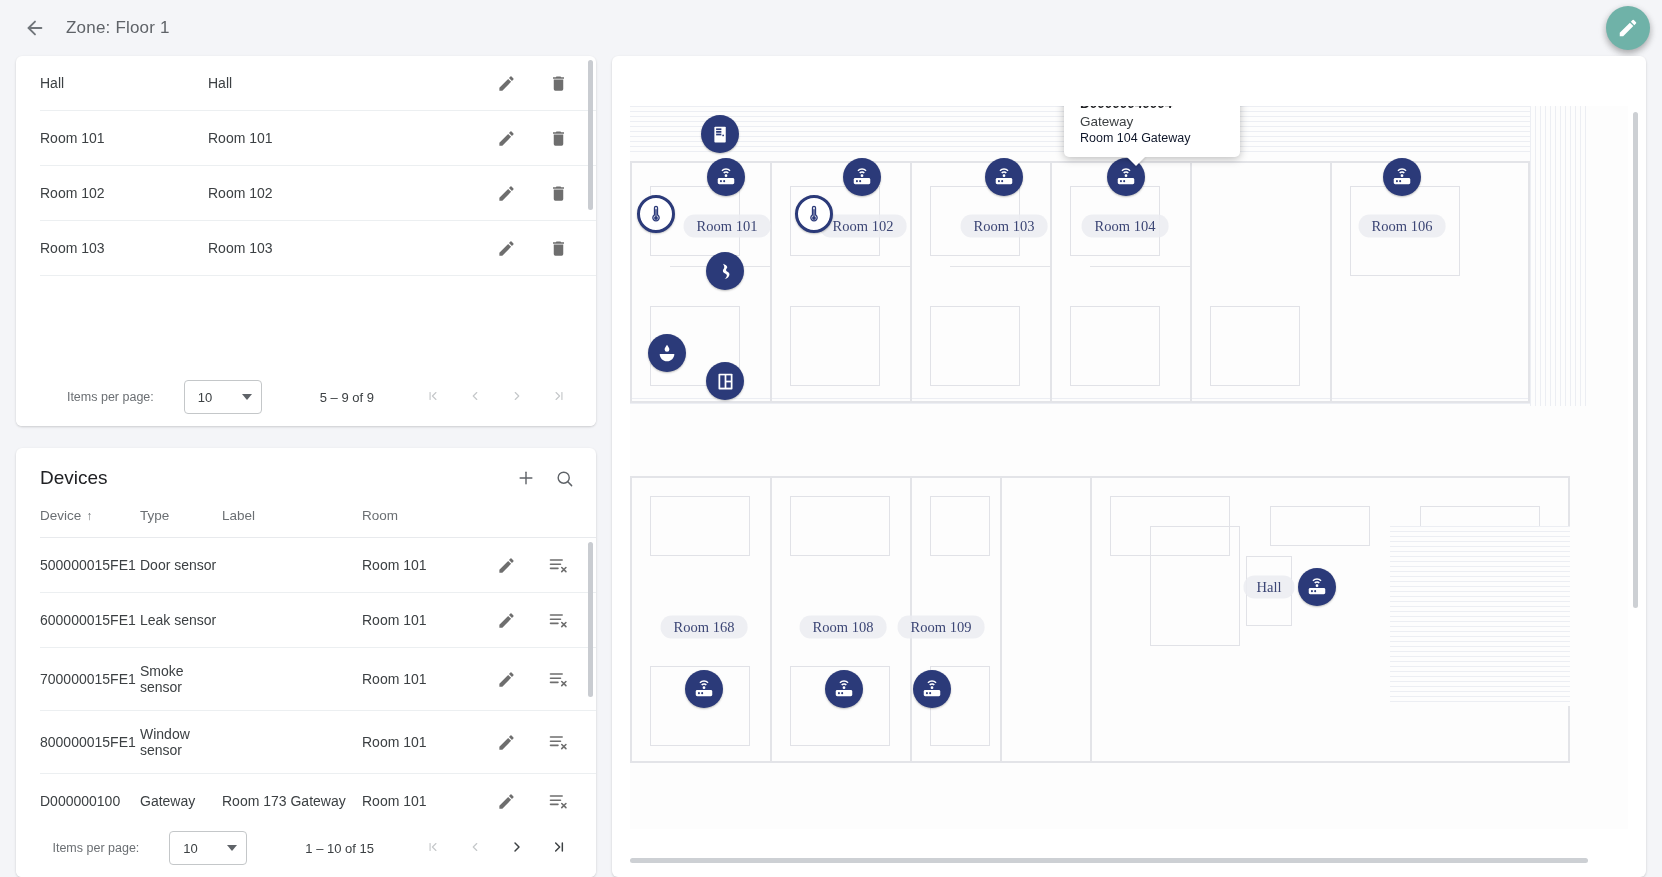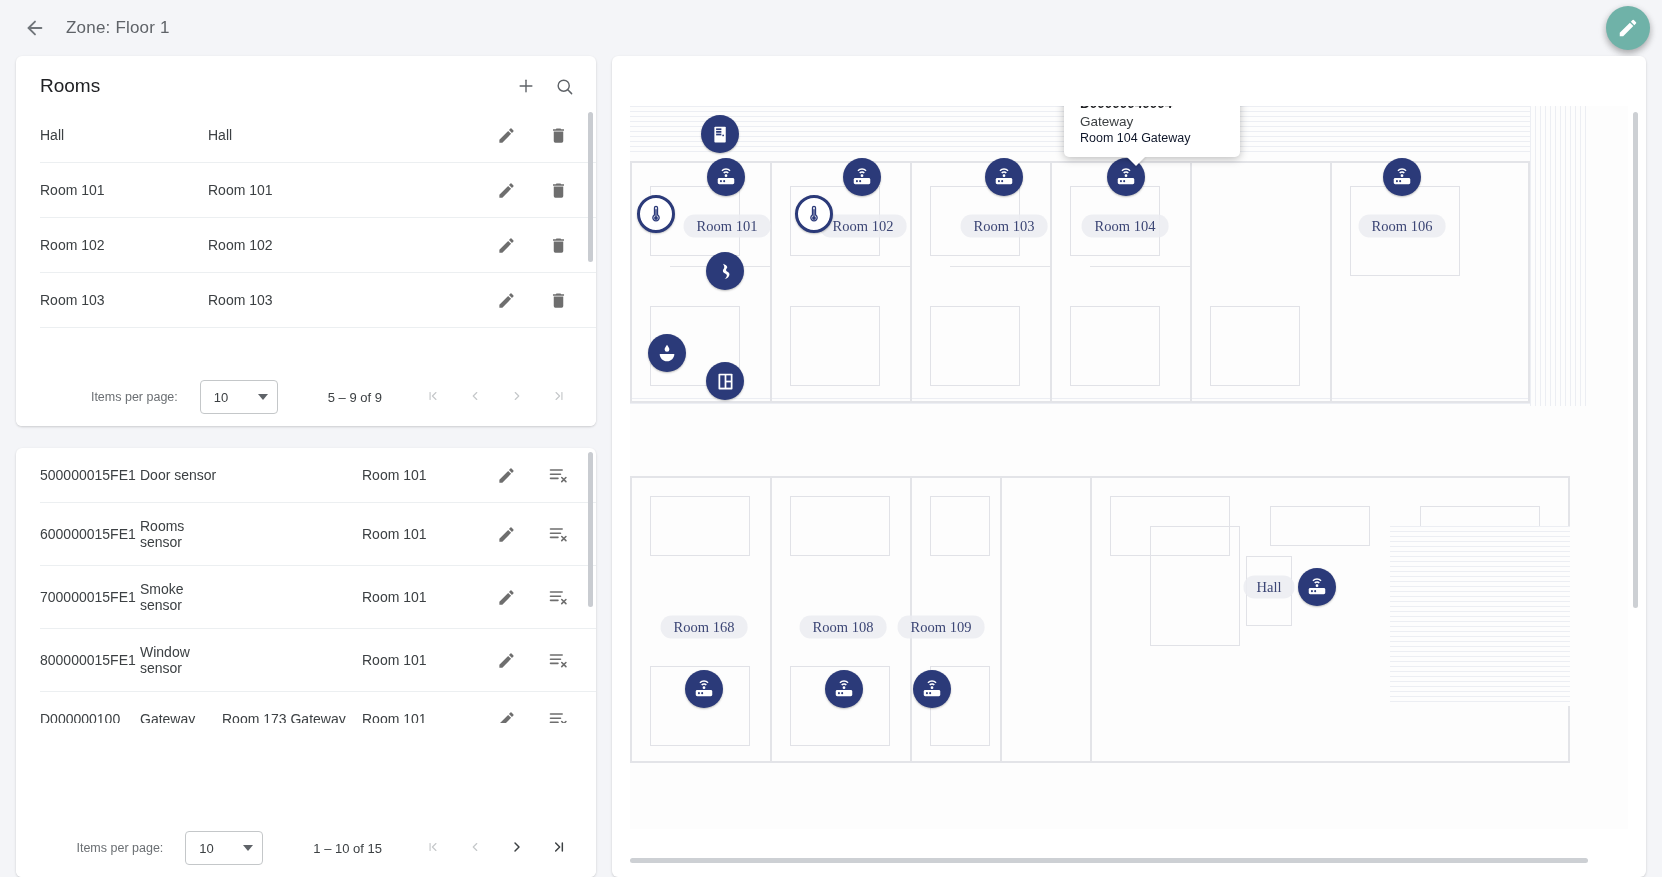--- a/index.html
+++ b/index.html
@@ -75,21 +75,21 @@
   }
 
   
   #rooms-card{height:370px;}
   #rooms-scroll{height:238px;}
   
   #devices-card{flex:1;}
   #devices-scroll{height:275px;}
 
   .pager{
-    display:flex;align-items:center;justify-content:flex-end;gap:8px;
+    display:flex;align-items:center;justify-content:flex-end;gap:16px;
     padding:10px 22px 12px 0;font-size:12.5px;color:#6b6f73;
     background:#fff;position:absolute;left:0;right:0;bottom:0;
   }
   .pager-label{margin-right:14px;}
   .pager-select{
     border:1px solid #c4c7c9;border-radius:4px;
     height:34px;width:78px;display:flex;align-items:center;
     justify-content:space-between;padding:0 9px 0 13px;
     font-size:13px;color:#3c4043;cursor:pointer;box-sizing:border-box;
   }
@@ -171,41 +171,20 @@
         <path d="M3 17.25V21h3.75L17.81 9.94l-3.75-3.75L3 17.25zM20.71 7.04a1 1 0 0 0 0-1.41l-2.34-2.34a1 1 0 0 0-1.41 0l-1.83 1.83 3.75 3.75 1.83-1.83z"></path>
       </svg>
   </span>
 </div>
 
 <div class="workspace">
 
   <div class="left-col">
 
     <div class="card" id="rooms-card">
-      <div class="card-head">
-        <div class="card-title">Rooms</div>
-        <div class="card-actions">
-          <div class="icon-btn">
-            <span>
-              <svg width="20" height="20" viewBox="0 0 24 24" fill="none" stroke="currentColor" stroke-width="1.7" stroke-linecap="round">
-                  <line x1="12" y1="5" x2="12" y2="19"></line>
-                  <line x1="5" y1="12" x2="19" y2="12"></line>
-                </svg>
-            </span>
-          </div>
-          <div class="icon-btn">
-            <span>
-              <svg width="19" height="19" viewBox="0 0 24 24" fill="none" stroke="currentColor" stroke-width="1.8" stroke-linecap="round">
-                  <circle cx="11" cy="11" r="7"></circle>
-                  <line x1="16.2" y1="16.2" x2="21" y2="21"></line>
-                </svg>
-            </span>
-          </div>
-        </div>
-      </div>
 
 
       <div class="scroll-area" id="rooms-scroll">
         <div class="inner">
           <table>
             <colgroup>
                 <col style="width:168px">
                 <col style="width:auto">
                 <col style="width:160px">
               </colgroup>
@@ -354,21 +333,62 @@
               <span><svg width="14" height="14" viewBox="0 0 24 24" fill="none" stroke="currentColor" stroke-width="2" stroke-linecap="round" stroke-linejoin="round">
                   <polyline points="7 18 13 12 7 6"></polyline>
                   <line x1="17" y1="6" x2="17" y2="18"></line>
                 </svg></span>
             </div>
         </div>
       </div>
     </div>
 
     <div class="card" id="devices-card">
-
+      <div class="card-head">
+        <div class="card-title">Devices</div>
+        <div class="card-actions">
+          <div class="icon-btn">
+            <span>
+              <svg width="20" height="20" viewBox="0 0 24 24" fill="none" stroke="currentColor" stroke-width="1.7" stroke-linecap="round">
+                  <line x1="12" y1="5" x2="12" y2="19"></line>
+                  <line x1="5" y1="12" x2="19" y2="12"></line>
+                </svg>
+            </span>
+          </div>
+          <div class="icon-btn">
+            <span>
+              <svg width="19" height="19" viewBox="0 0 24 24" fill="none" stroke="currentColor" stroke-width="1.8" stroke-linecap="round">
+                  <circle cx="11" cy="11" r="7"></circle>
+                  <line x1="16.2" y1="16.2" x2="21" y2="21"></line>
+                </svg>
+            </span>
+          </div>
+        </div>
+      </div>
+
+      <div style="padding:0 0 0 24px">
+        <table>
+          <colgroup>
+              <col style="width:100px">
+              <col style="width:82px">
+              <col style="width:140px">
+              <col style="width:auto">
+              <col style="width:130px">
+            </colgroup>
+          <thead>
+              <tr>
+            <th><span>Device</span><span class="sort-arrow">↑</span></th>
+            <th><span>Type</span></th>
+            <th><span>Label</span></th>
+            <th><span>Room</span></th>
+            <th></th>
+          </tr>
+            </thead>
+        </table>
+      </div>
 
       <div class="scroll-area" id="devices-scroll">
         <div class="inner">
           <table>
             <colgroup>
                 <col style="width:100px">
                 <col style="width:82px">
                 <col style="width:140px">
                 <col style="width:auto">
                 <col style="width:130px">
@@ -397,21 +417,21 @@
                             <line x1="16.5" y1="15" x2="21.5" y2="20"></line>
                             <line x1="21.5" y1="15" x2="16.5" y2="20"></line>
                           </svg>
                         </span>
                       </div>
                 </div>
                   </td>
               </tr>
               <tr>
                 <td>600000015FE1</td>
-                <td>Rooms sensor</td>
+                <td>Leak sensor</td>
                 <td></td>
                 <td>Room 101</td>
                 <td>
                     <div class="row-actions">
                   <div class="icon-btn">
                         <span>
                           <svg width="19" height="19" viewBox="0 0 24 24" fill="currentColor">
                             <path d="M3 17.25V21h3.75L17.81 9.94l-3.75-3.75L3 17.25zM20.71 7.04a1 1 0 0 0 0-1.41l-2.34-2.34a1 1 0 0 0-1.41 0l-1.83 1.83 3.75 3.75 1.83-1.83z"></path>
                           </svg>
                         </span>

